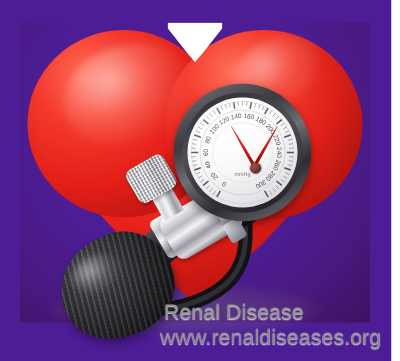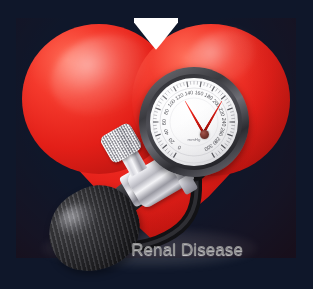--- a/index.html
+++ b/index.html
@@ -8,21 +8,21 @@
     padding: 0;
     background: #ffffff;
   }
   body {
     font-family: "Liberation Sans", sans-serif;
   }
   #stage {
     position: relative;
     width: 313px;
     height: 289px;
-    background: #0f172a;
+    background: #4c1d95;
     overflow: hidden;
   }
 
   
   .ground-shadow {
     position: absolute;
     left: 42px;
     top: 228px;
     width: 215px;
     height: 40px;
@@ -490,14 +490,15 @@
         <text id="dial-unit" x="44" y="63" fill="#83838a" font-family="Liberation Sans, sans-serif" font-size="4.4" text-anchor="middle">mmHg</text>
       </svg>
       <div class="needle needle-second" style="transform: rotate(30deg);"></div>
       <div class="needle needle-main" style="transform: rotate(-30deg);"></div>
       <div class="needle-hub"></div>
     </div>
     <div class="gauge-glass"></div>
   </div>
 
   <div class="caption caption-title">Renal Disease</div>
+  <div class="caption caption-url">www.renaldiseases.org</div>
 
 </div>
 
 </body></html>

